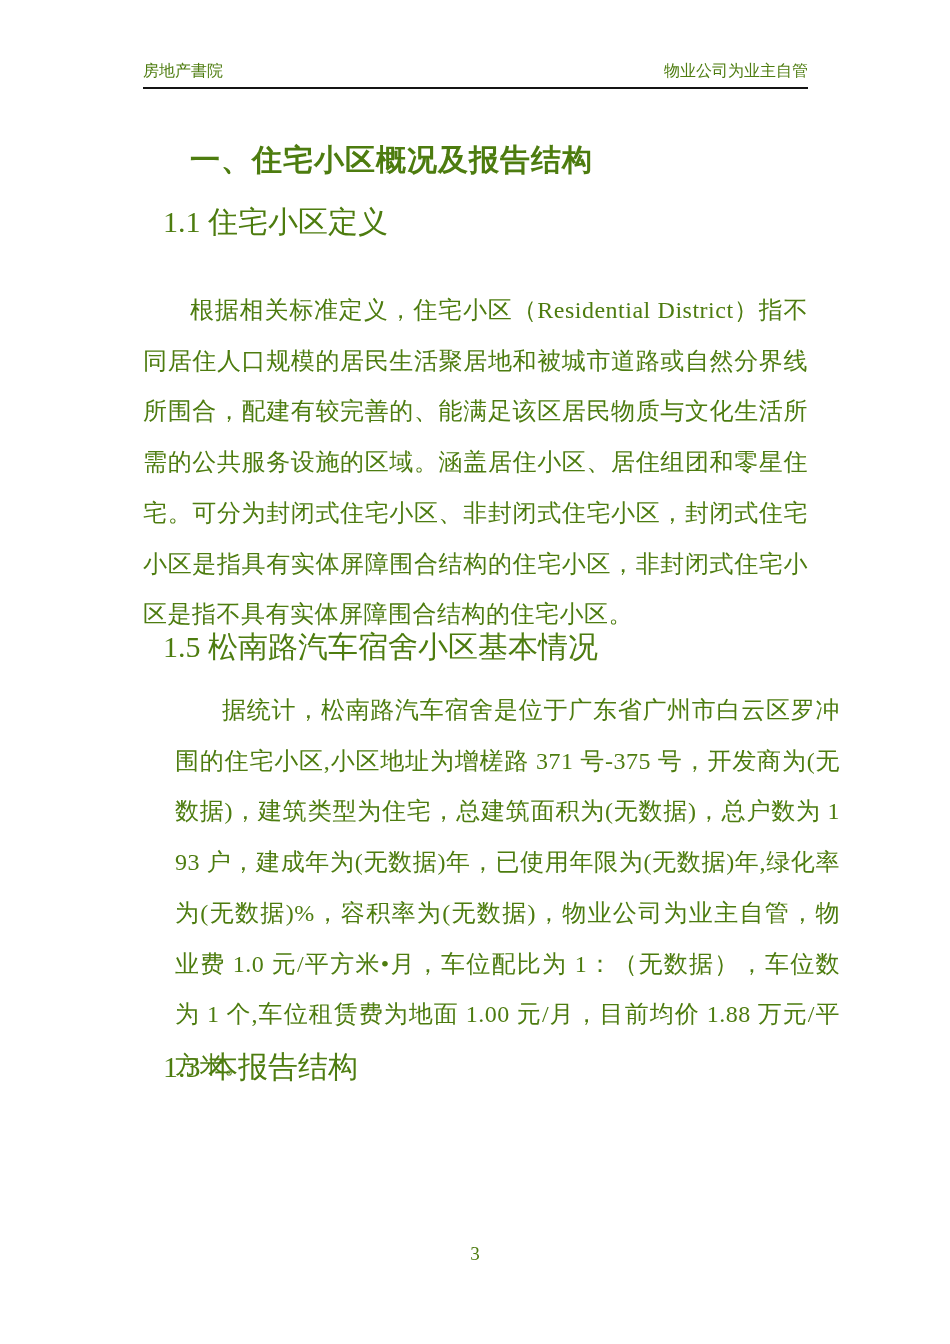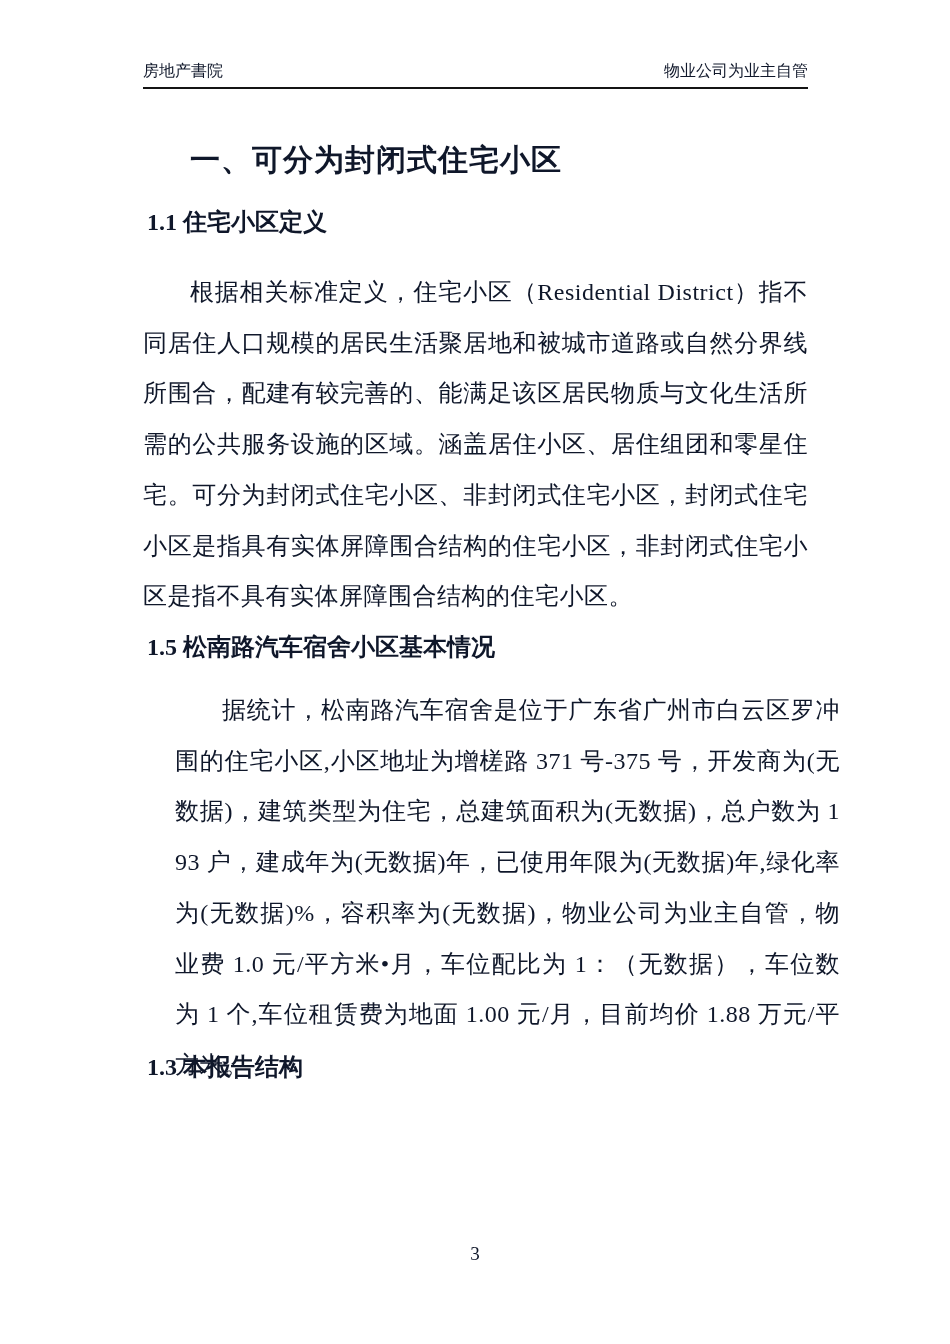--- a/index.html
+++ b/index.html
@@ -5,21 +5,21 @@
   html, body {
     margin: 0;
     padding: 0;
     background: #ffffff;
   }
   .page {
     position: relative;
     width: 950px;
     height: 1344px;
     background: #ffffff;
-    color: #0f172a;
+    color: #4d7c0f;
     font-family: "Liberation Serif", "DejaVu Serif", serif;
     overflow: hidden;
   }
   .page-header {
     position: absolute;
     left: 143px;
     top: 60px;
     width: 665px;
     display: flex;
     justify-content: space-between;
@@ -36,44 +36,44 @@
     width: 665px;
     padding-left: 47px;
     box-sizing: border-box;
     font-size: 30px;
     line-height: 38px;
     font-weight: bold;
     letter-spacing: 1px;
   }
   .doc-heading-2 {
     position: absolute;
-    left: 127px;
+    left: 143px;
     width: 665px;
     padding-left: 20px;
     box-sizing: border-box;
-    font-size: 24px;
+    font-size: 30px;
     line-height: 32px;
-    font-weight: bold;
+    font-weight: normal;
   }
   .h2-s11 { top: 206px; }
   .h2-s12 { top: 631px; }
   .h2-s13 { top: 1051px; }
   .doc-para {
     position: absolute;
     left: 143px;
     width: 665px;
     font-size: 24px;
     line-height: 50.7px;
     text-align: justify;
     text-justify: inter-ideograph;
     text-indent: 47px;
     letter-spacing: 0.5px;
     word-break: break-all;
   }
-  .p-s11 { top: 267px; }
+  .p-s11 { top: 285px; }
   .p-s12 { top: 685px; margin-left: 32px; }
   .p-s13 { top: 1105px; }
   .page-number {
     position: absolute;
     left: 0;
     top: 1242px;
     width: 100%;
     text-align: center;
     font-size: 19px;
     line-height: 24px;
@@ -82,21 +82,21 @@
 </head>
 <body>
 
 <div class="page">
 
   <div class="page-header">
     <span>房地产書院</span>
     <span>物业公司为业主自管</span>
   </div>
 
-  <div class="doc-heading-1">一、可分为封闭式住宅小区</div>
+  <div class="doc-heading-1">一、住宅小区概况及报告结构</div>
 
   <div class="doc-heading-2 h2-s11">1.1 住宅小区定义</div>
 
   <div class="doc-para p-s11">根据相关标准定义，住宅小区（Residential District）指不同居住人口规模的居民生活聚居地和被城市道路或自然分界线所围合，配建有较完善的、能满足该区居民物质与文化生活所需的公共服务设施的区域。涵盖居住小区、居住组团和零星住宅。可分为封闭式住宅小区、非封闭式住宅小区，封闭式住宅小区是指具有实体屏障围合结构的住宅小区，非封闭式住宅小区是指不具有实体屏障围合结构的住宅小区。</div>
 
   <div class="doc-heading-2 h2-s12">1.5 松南路汽车宿舍小区基本情况</div>
 
   <div class="doc-para p-s12">据统计，松南路汽车宿舍是位于广东省广州市白云区罗冲围的住宅小区,小区地址为增槎路 371 号-375 号，开发商为(无数据)，建筑类型为住宅，总建筑面积为(无数据)，总户数为 193 户，建成年为(无数据)年，已使用年限为(无数据)年,绿化率为(无数据)%，容积率为(无数据)，物业公司为业主自管，物业费 1.0 元/平方米•月，车位配比为 1：（无数据），车位数为 1 个,车位租赁费为地面 1.00 元/月，目前均价 1.88 万元/平方米。</div>
 
   <div class="doc-heading-2 h2-s13">1.3 本报告结构</div>

